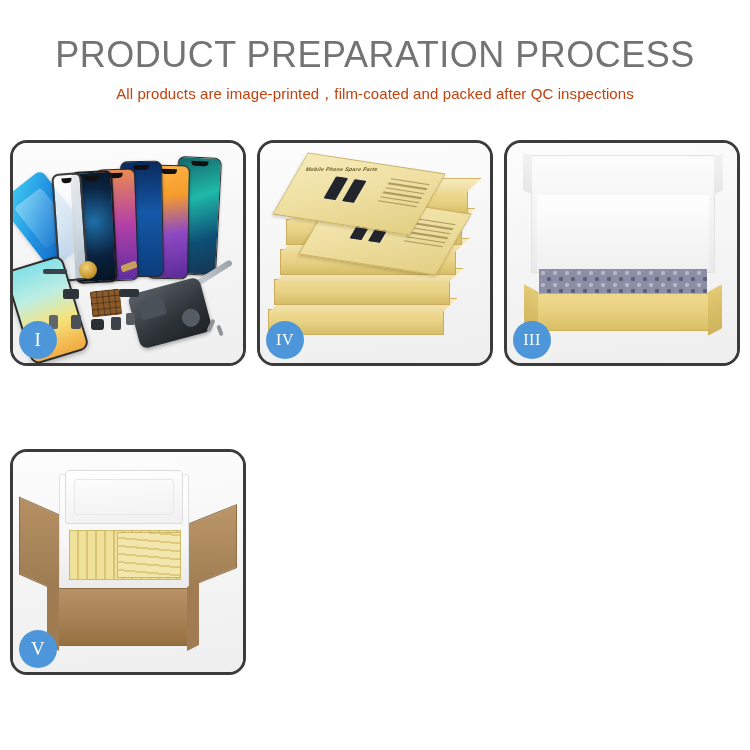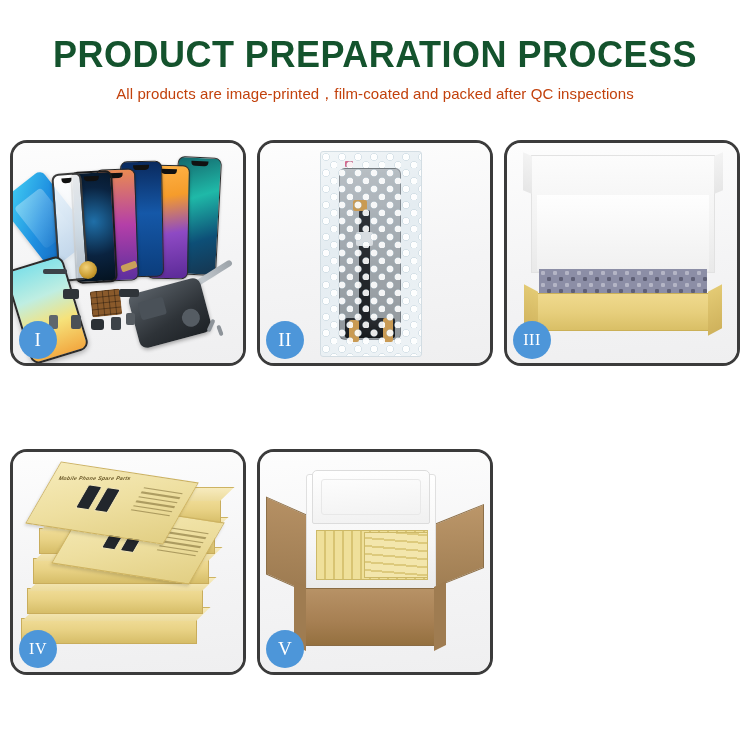--- a/index.html
+++ b/index.html
@@ -21,23 +21,23 @@
 
   
   .header {
     padding-top: 36px;
     text-align: center;
   }
 
   .title {
     font-family: "Liberation Sans", sans-serif;
     font-size: 36px;
-    font-weight: 700;
+    font-weight: 400;
     letter-spacing: 0.5px;
-    color: #14532d;
+    color: #737373;
     line-height: 1.05;
     white-space: nowrap;
   }
 
   .subtitle {
     margin-top: 11px;
     font-family: Liberation Sans, sans-serif;
     font-size: 15px;
     font-weight: 400;
     color: #c2410c;
@@ -450,89 +450,74 @@
         <div class="sp sp6"></div>
         <div class="sp sp7"></div>
         <div class="sp sp8"></div>
         <div class="sp sp9"></div>
         <div class="sp sp10"></div>
         <div class="sp sp11"></div>
       </div>
       <div class="badge">I</div>
     </div>
 
+
     <div class="panel">
       <div class="stage">
-        <div class="bubblepack">
-          <div class="screenpart"></div>
-          <div class="ictape"></div>
-          <div class="flexcable"></div>
-          <div class="conn conn-a"></div>
-          <div class="conn conn-b"></div>
-          <div class="conn conn-c"></div>
-          <div class="pinkmark"></div>
-          <div class="bubbles"></div>
+        <div class="stack">
+          <div class="sbox sb5"></div>
+          <div class="sbox sb4"></div>
+          <div class="sbox sb3"></div>
+          <div class="sbox sb2"></div>
+          <div class="sbox sb1"></div>
+
+          <div class="lid lid-mid">
+            <div class="lid-label">Mobile Phone Spare Parts</div>
+            <div class="lid-imgs">
+              <span class="lid-img"></span>
+                <span class="lid-img"></span>
+            </div>
+            <div class="lid-lines">
+              <i></i>
+                <i></i>
+                <i></i>
+                <i></i>
+                <i></i>
+                <i></i>
+            </div>
+          </div>
+
+          <div class="lid lid-top">
+            <div class="lid-label">Mobile Phone Spare Parts</div>
+            <div class="lid-imgs">
+              <span class="lid-img"></span>
+                <span class="lid-img"></span>
+            </div>
+            <div class="lid-lines">
+              <i></i>
+                <i></i>
+                <i></i>
+                <i></i>
+                <i></i>
+                <i></i>
+            </div>
+          </div>
         </div>
       </div>
-      <div class="badge">II</div>
+      <div class="badge wide">IV</div>
     </div>
 
     <div class="panel">
       <div class="stage">
         <div class="box3-lid"></div>
         <div class="box3-foamwall"></div>
         <div class="box3-gray"></div>
         <div class="box3-front"></div>
       </div>
       <div class="badge wide">III</div>
-    </div>
-
-    <div class="panel">
-      <div class="stage">
-        <div class="stack">
-          <div class="sbox sb5"></div>
-          <div class="sbox sb4"></div>
-          <div class="sbox sb3"></div>
-          <div class="sbox sb2"></div>
-          <div class="sbox sb1"></div>
-
-          <div class="lid lid-mid">
-            <div class="lid-label">Mobile Phone Spare Parts</div>
-            <div class="lid-imgs">
-              <span class="lid-img"></span>
-                <span class="lid-img"></span>
-            </div>
-            <div class="lid-lines">
-              <i></i>
-                <i></i>
-                <i></i>
-                <i></i>
-                <i></i>
-                <i></i>
-            </div>
-          </div>
-
-          <div class="lid lid-top">
-            <div class="lid-label">Mobile Phone Spare Parts</div>
-            <div class="lid-imgs">
-              <span class="lid-img"></span>
-                <span class="lid-img"></span>
-            </div>
-            <div class="lid-lines">
-              <i></i>
-                <i></i>
-                <i></i>
-                <i></i>
-                <i></i>
-                <i></i>
-            </div>
-          </div>
-        </div>
-      </div>
-      <div class="badge wide">IV</div>
     </div>
 
     <div class="panel">
       <div class="stage">
         <div class="flapL"></div>
         <div class="flapR"></div>
         <div class="foambox"></div>
         <div class="yellowpack"></div>
         <div class="yellowpack2"></div>
         <div class="foamlid"></div>

